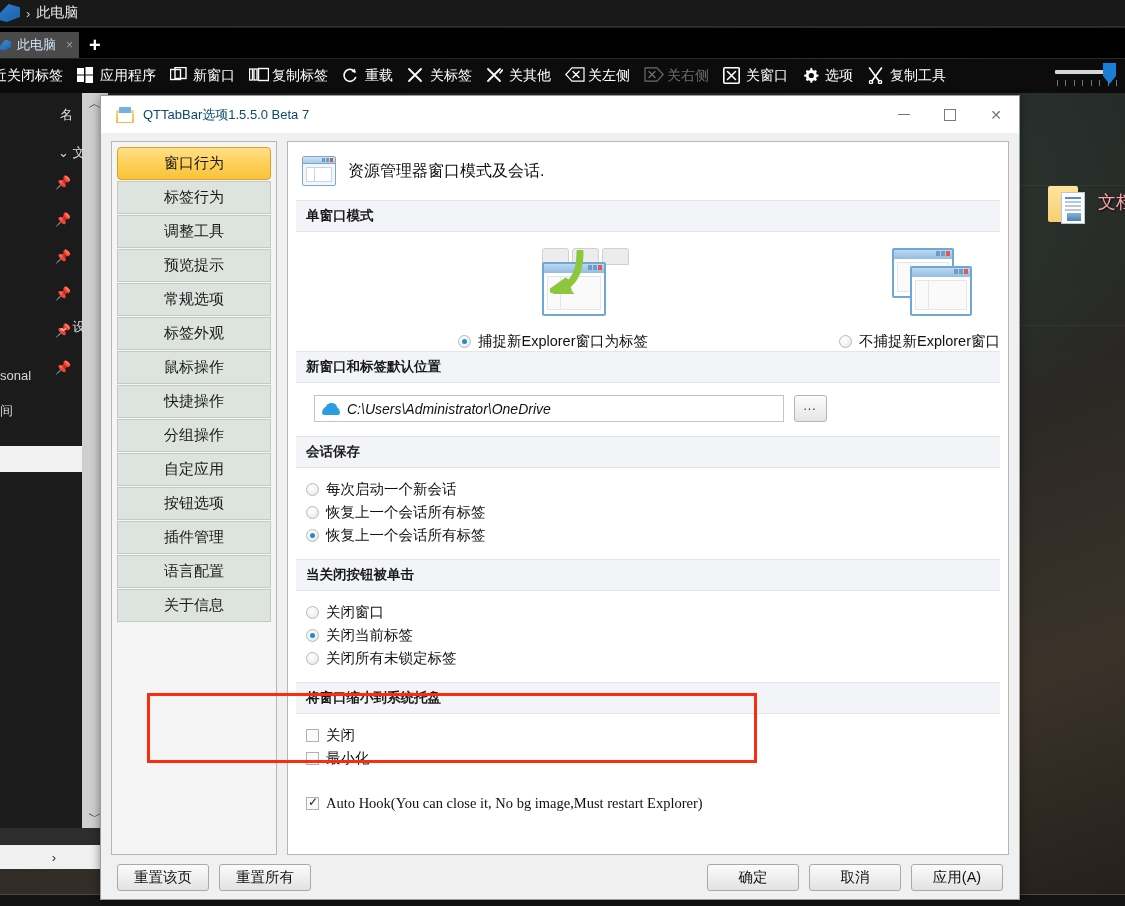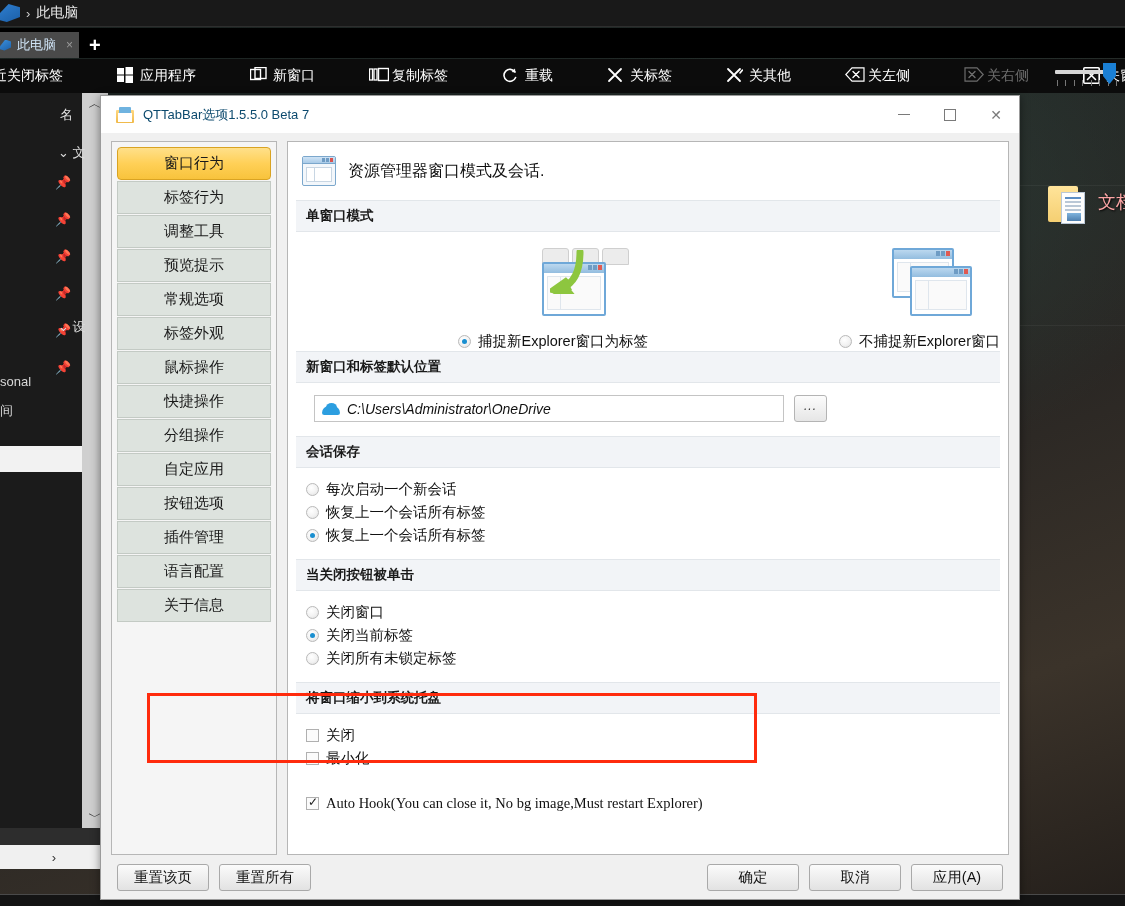--- a/index.html
+++ b/index.html
@@ -83,21 +83,21 @@
   #explorer-tabbar .newtab {
     color: #fff; font-size: 20px; line-height: 1; margin-left: 10px; margin-bottom: 3px;
     font-weight: bold;
   }
 
   
   #qt-toolbar {
     position: absolute; left: 0; top: 59px; width: 1125px; height: 34px;
     background: #0c0c0c;
     display: flex; align-items: center; color: #fff; font-size: 14px;
-    white-space: nowrap; overflow: hidden; gap: 40px;
+    white-space: nowrap; overflow: hidden;
   }
   #qt-toolbar .tb-item {
     display: flex; align-items: center; gap: 5px;
     padding: 0 7px; height: 28px;
   }
   #qt-toolbar .tb-item.dim { color: #6d6d6d; }
   #qt-toolbar .tb-icon { display: inline-block; width: 18px; height: 18px; position: relative; flex: 0 0 18px; }
   #qt-toolbar svg { display: block; }
   #qt-slider {
     position: absolute; right: 4px; top: 60px; width: 66px; height: 32px;
@@ -366,21 +366,21 @@
 </div>
 <div id="desktop-icon-label">文档</div>
 
 <div id="explorer-navpane">
   <span class="pin" style="top:83px">📌</span>
   <span class="pin" style="top:120px">📌</span>
   <span class="pin" style="top:157px">📌</span>
   <span class="pin" style="top:194px">📌</span>
   <span class="pin" style="top:231px">📌</span>
   <span class="pin" style="top:268px">📌</span>
-  <span class="nav-text" style="left:0px; top:281px">sonal</span>
+  <span class="nav-text" style="left:0px; top:275px">sonal</span>
   <span class="nav-text" style="left:0px; top:309px">间</span>
 </div>
 <div id="explorer-nav-sel"></div>
 <div id="explorer-drive-circle"></div>
 
 <div id="explorer-scrollbar">
   <div class="arrow up">︿</div>
   <div class="arrow down">﹀</div>
 </div>
 <div id="explorer-colheader">名</div>

